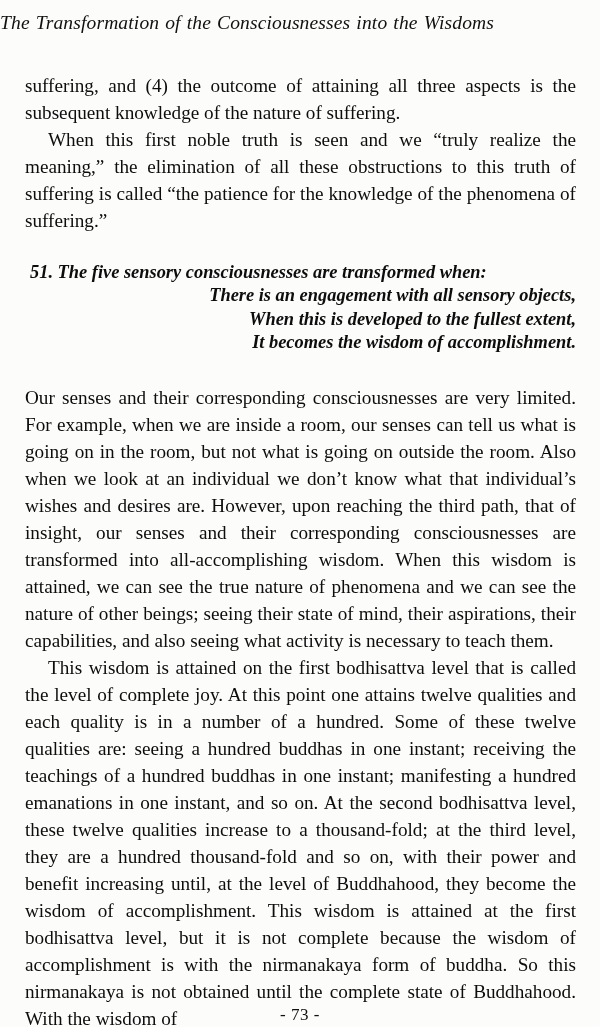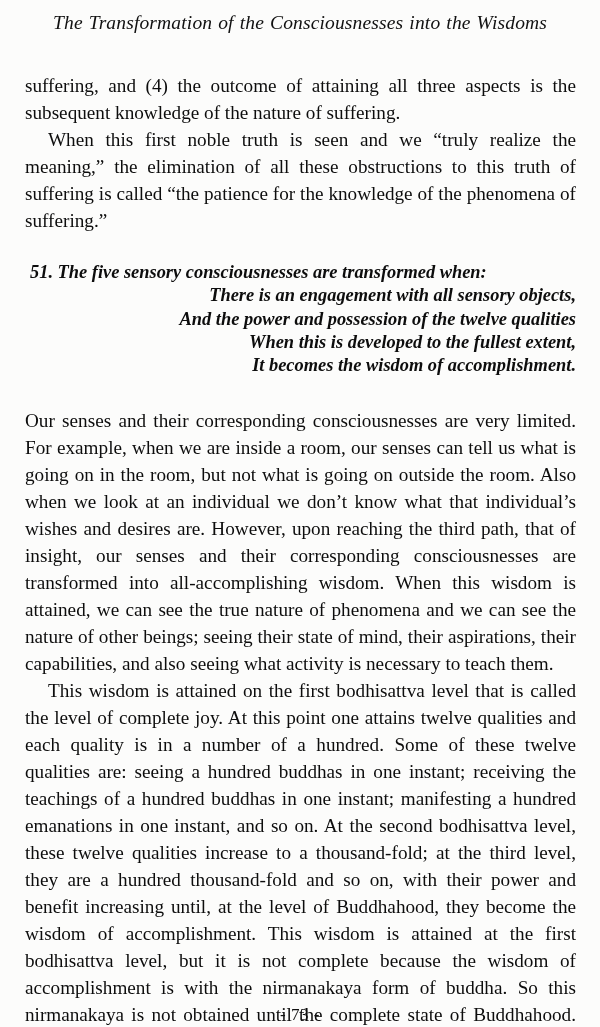--- a/index.html
+++ b/index.html
@@ -25,21 +25,21 @@
     height: 1027px;
     background: #fcfcfb;
   }
 
   
   .running-head {
     position: absolute;
     left: 0;
     top: 12px;
     width: 600px;
-    text-align: center;
+    text-align: left;
     font-style: italic;
     font-size: 19.5px;
     letter-spacing: 0.15px;
     color: #111;
     word-spacing: 1px;
   }
 
   
   .column {
     position: absolute;
@@ -110,21 +110,20 @@
 
   <div class="column">
 
     <p class="body-par flush">suffering, and (4) the outcome of attaining all three aspects is the subsequent knowledge of the nature of suffering.</p>
 
     <p class="body-par indented">When this first noble truth is seen and we “truly realize the meaning,” the elimination of all these obstructions to this truth of suffering is called “the patience for the knowledge of the phenomena of suffering.”</p>
 
     <div class="verse-block">
       <div class="verse-line first">51. The five sensory consciousnesses are transformed when:</div>
       <div class="verse-line rest">There is an engagement with all sensory objects,</div>
-      <div class="verse-line rest">And the power and possession of the twelve qualities</div>
       <div class="verse-line rest">When this is developed to the fullest extent,</div>
       <div class="verse-line rest">It becomes the wisdom of accomplishment.</div>
     </div>
 
     <p class="body-par flush">Our senses and their corresponding consciousnesses are very limited. For example, when we are inside a room, our senses can tell us what is going on in the room, but not what is going on outside the room. Also when we look at an individual we don’t know what that individual’s wishes and desires are. However, upon reaching the third path, that of insight, our senses and their corresponding consciousnesses are transformed into all-accomplishing wisdom. When this wisdom is attained, we can see the true nature of phenomena and we can see the nature of other beings; seeing their state of mind, their aspirations, their capabilities, and also seeing what activity is necessary to teach them.</p>
 
     <p class="body-par indented">This wisdom is attained on the first bodhisattva level that is called the level of complete joy. At this point one attains twelve qualities and each quality is in a number of a hundred. Some of these twelve qualities are: seeing a hundred buddhas in one instant; receiving the teachings of a hundred buddhas in one instant; manifesting a hundred emanations in one instant, and so on. At the second bodhisattva level, these twelve qualities increase to a thousand-fold; at the third level, they are a hundred thousand-fold and so on, with their power and benefit increasing until, at the level of Buddhahood, they become the wisdom of accomplishment. This wisdom is attained at the first bodhisattva level, but it is not complete because the wisdom of accomplishment is with the nirmanakaya form of buddha. So this nirmanakaya is not obtained until the complete state of Buddhahood. With the wisdom of</p>
 
   </div>
 

